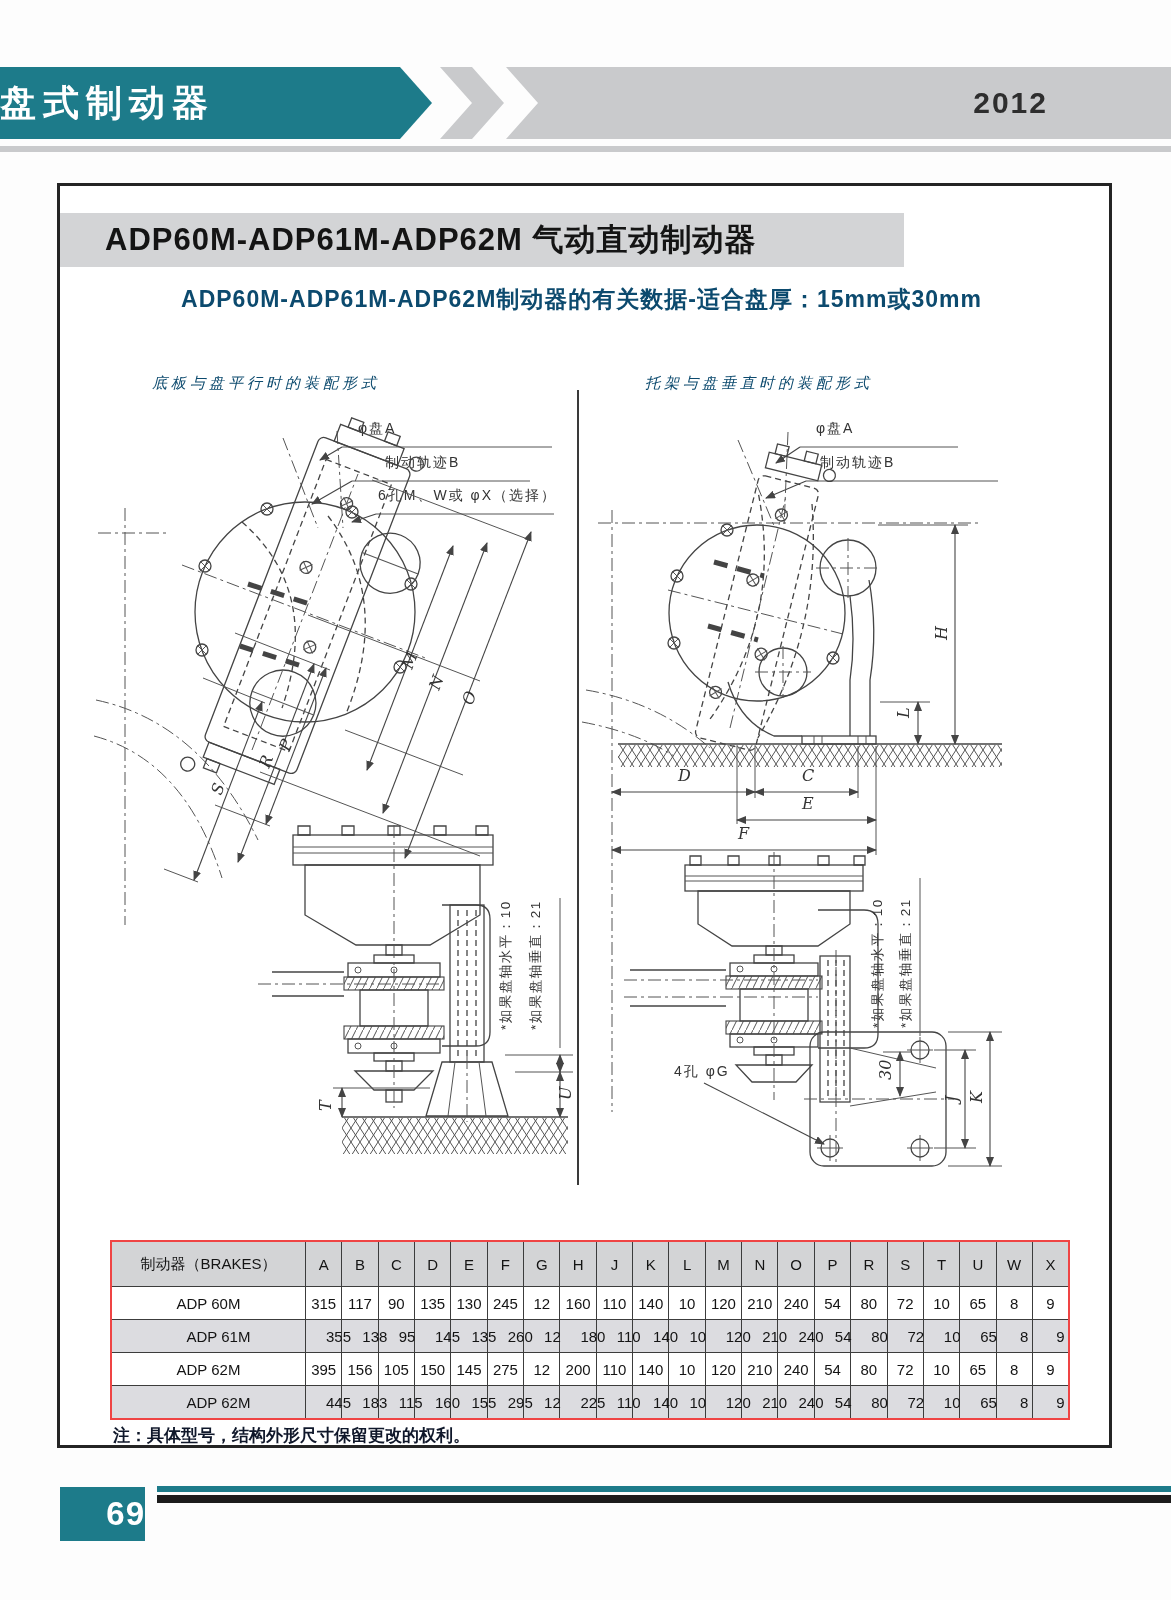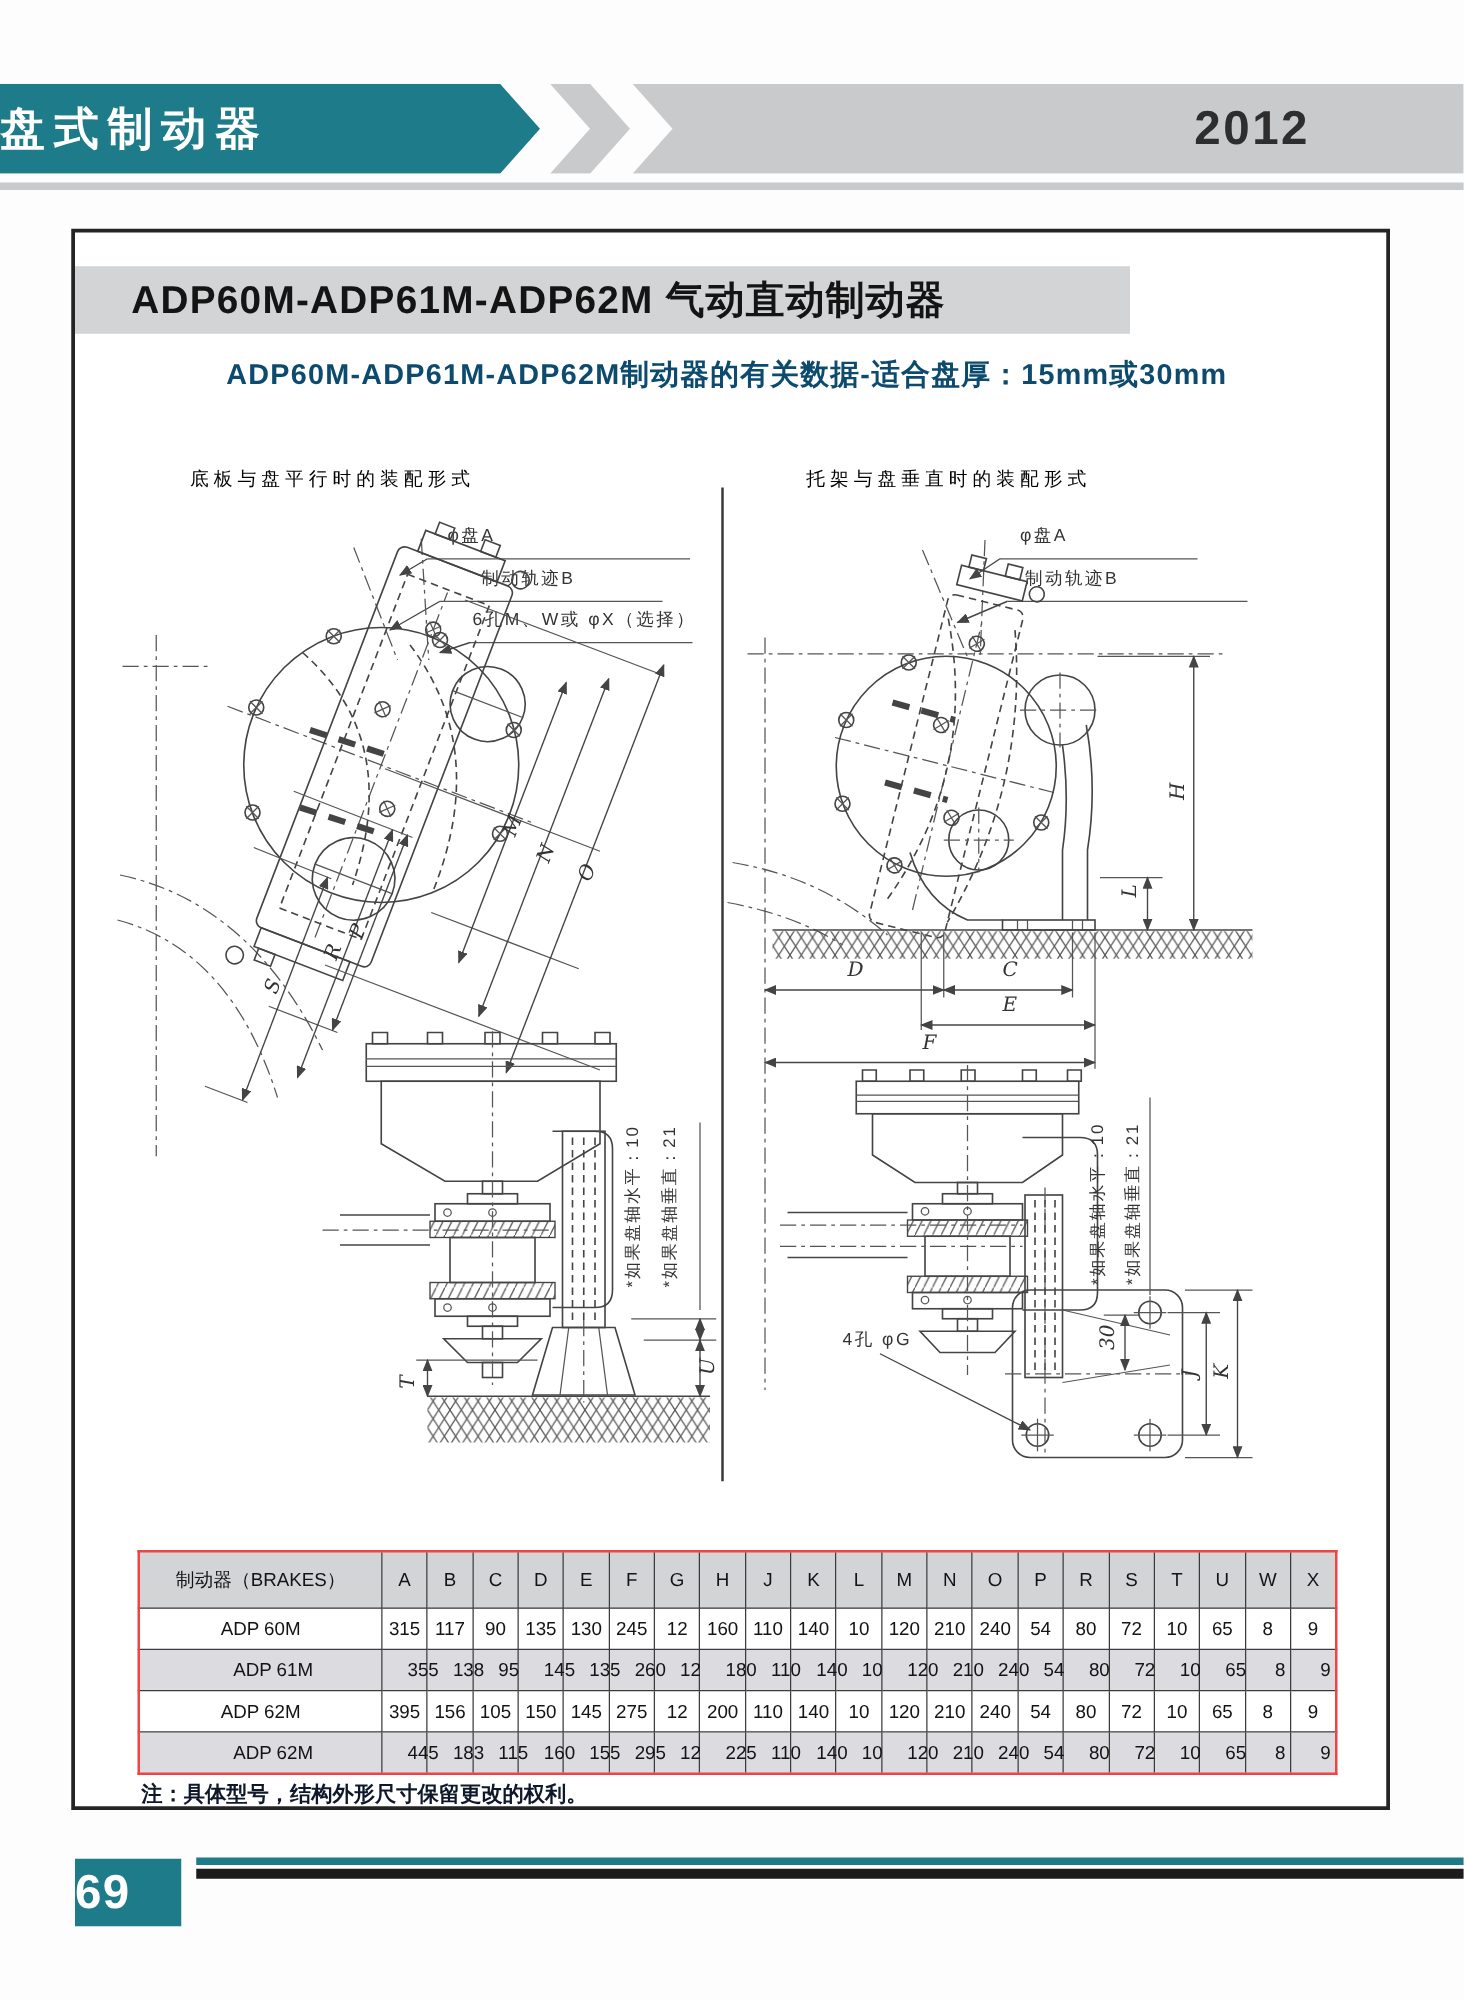--- a/index.html
+++ b/index.html
@@ -20,31 +20,31 @@
   }
   .chevron{
     left:440px;top:67px;width:64px;height:72px;background:var(--band-gray);
     clip-path:polygon(0 0,32px 0,64px 36px,32px 72px,0 72px,32px 36px);
   }
   .band-gray{
     left:506px;top:67px;width:665px;height:72px;background:var(--band-gray);
     clip-path:polygon(0 0,100% 0,100% 100%,0 100%,32px 50%);
   }
   .year{
-    position:absolute;right:123px;top:0;line-height:72px;font-size:38px;
+    position:absolute;right:123px;top:0;line-height:72px;font-size:30px;
     font-weight:600;color:#2e2e2e;letter-spacing:2px;
   }
   .top-rule{left:0;top:146px;width:1171px;height:6px;background:var(--band-gray);}
 
   
   .main-box{left:57px;top:183px;width:1049px;height:1259px;border:3px solid #242424;background:#fff;}
   .title-bar{left:60px;top:213px;width:844px;height:54px;background:var(--bar-gray);}
   .title-text{padding-left:45px;line-height:54px;font-size:31px;font-weight:bold;letter-spacing:1px;color:#141414;white-space:nowrap;}
   .subtitle{left:60px;top:284px;width:1043px;text-align:center;font-size:23px;font-weight:600;color:#0c4a6e;letter-spacing:1px;}
-  .caption{font-size:15px;color:#000000;letter-spacing:4px;}
+  .caption{font-size:15px;color:#0c4a6e;letter-spacing:4px;font-style:italic;}
   .cap-left{left:152px;top:374px;}
   .cap-right{left:645px;top:374px;}
   .divider{left:577px;top:390px;width:2px;height:795px;background:#3a3a3a;}
 
   
   .ln{stroke:#444;fill:none;stroke-width:1.3px;}
   .lnp{stroke:#444;stroke-width:1.1px;}
   .thin{stroke:#555;fill:none;stroke-width:1px;}
   .dash{stroke-dasharray:6 4;}
   .cl{stroke:#555;fill:none;stroke-width:1px;stroke-dasharray:13 4 3 4;}
@@ -60,21 +60,21 @@
     font-size:15px;color:#141414;border:2px solid #ef4444;}
   .spec-table th,.spec-table td{border:1px solid #3c3c3c;text-align:center;padding:0;}
   .spec-table th{background:var(--bar-gray);font-weight:normal;height:44px;}
   .spec-table td{height:32px;background:#fff;}
   .spec-table tr.alt td{background:var(--row-alt);padding-left:20px;}
   .spec-table .c0{width:193px;}
   .note{left:113px;top:1424px;font-size:17px;font-weight:600;color:#0f172a;}
 
   
   .page-num{left:60px;top:1487px;width:85px;height:54px;background:var(--teal);
-    color:#fff;font-size:38px;font-weight:bold;text-align:left;line-height:54px;letter-spacing:1px;}
+    color:#fff;font-size:33px;font-weight:bold;text-align:right;line-height:54px;letter-spacing:1px;}
   .stripe-teal{left:157px;top:1486px;width:1014px;height:6px;background:var(--teal);}
   .stripe-black{left:157px;top:1495px;width:1014px;height:8px;background:var(--stripe-black);}
 </style>
 </head>
 <body>
 
 <div class="abs banner-teal">
   <div class="banner-title">盘式制动器</div>
 </div>
 <div class="abs chevron"></div>

